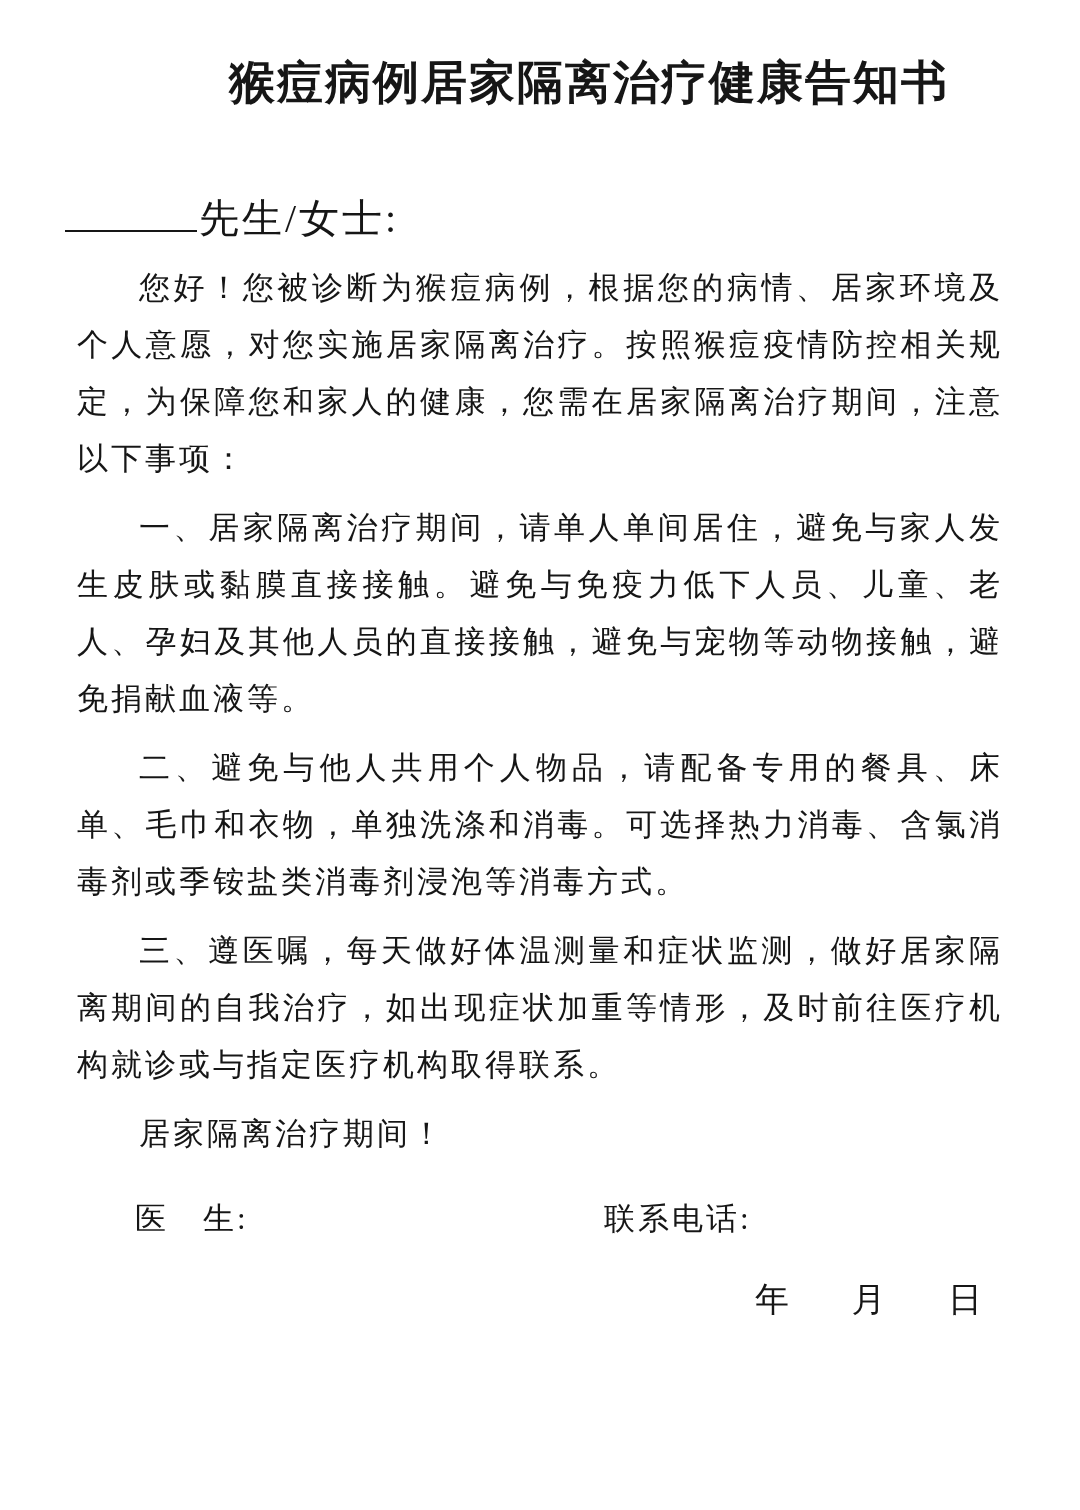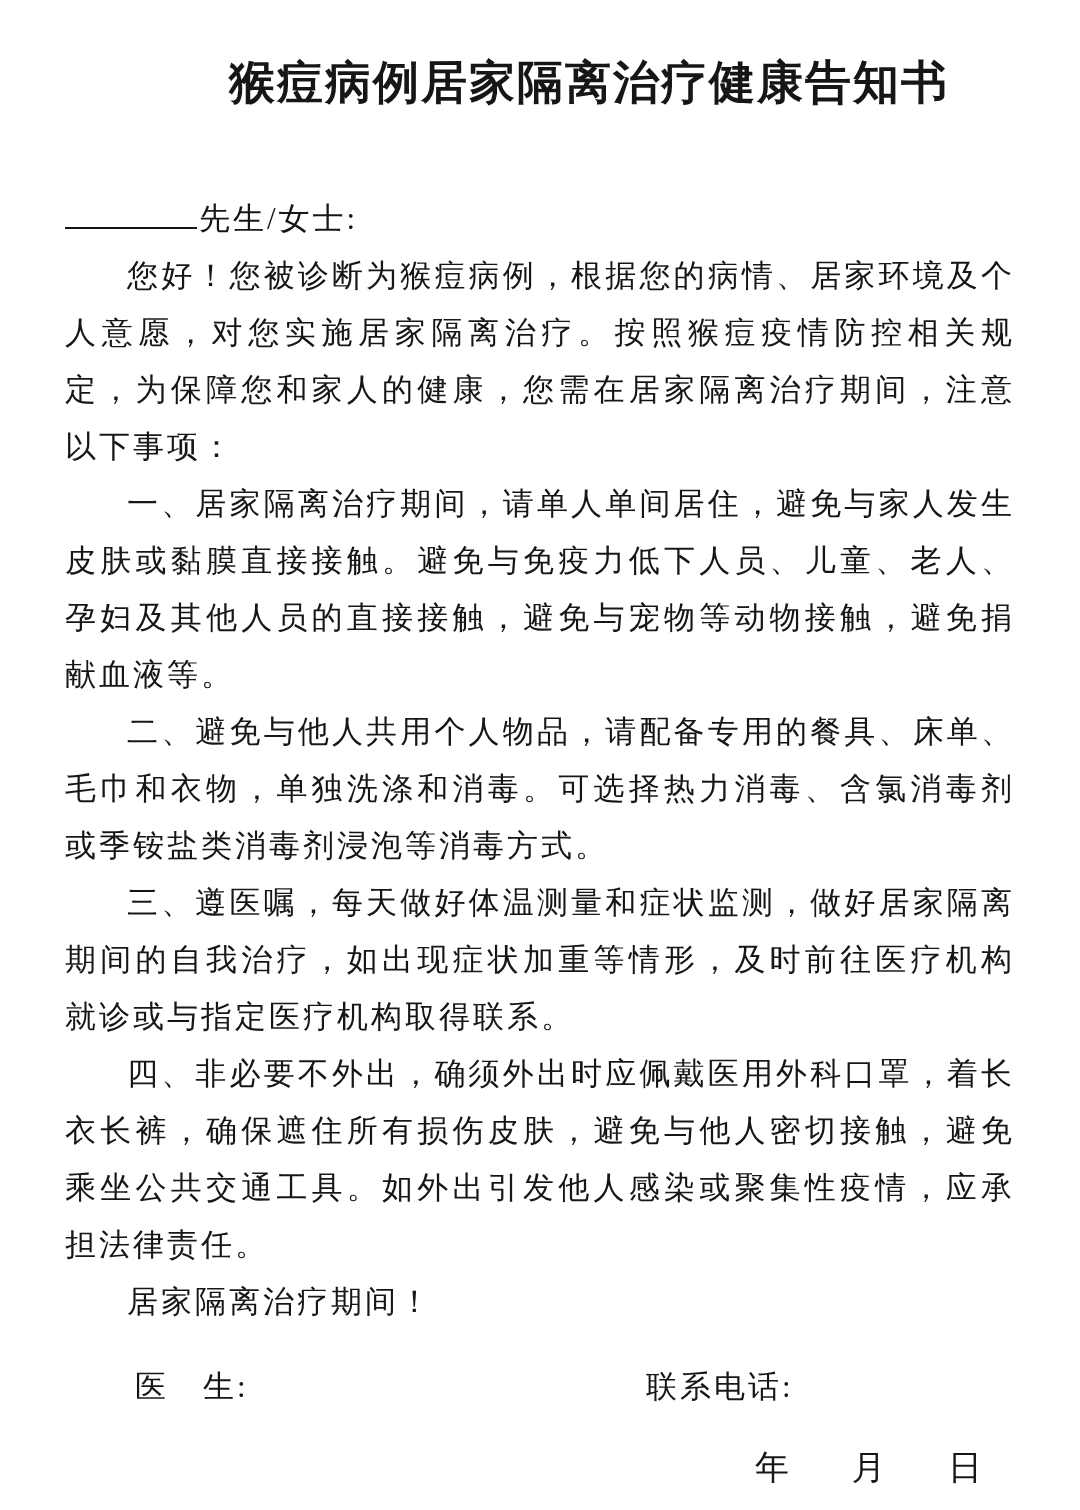--- a/index.html
+++ b/index.html
@@ -22,51 +22,51 @@
     margin: 0 0 76px 0;
     padding-left: 98px;            
     font-size: 46px;
     line-height: 62px;
     font-weight: bold;
     letter-spacing: 2px;
     text-align: center;
     white-space: nowrap;
   }
   .salutation {
-    font-size: 31px;
+    font-size: 40px;
     line-height: 57px;
     letter-spacing: 3px;
   }
   .name-blank {
     display: inline-block;
     width: 132px;
     height: 33px;
     border-bottom: 2px solid #161616;
     vertical-align: baseline;
     margin-right: 2px;
   }
   .body-p {
-    margin: 0;
+    margin: 12px;
     font-size: 31px;
     line-height: 57px;
     letter-spacing: 3px;
     text-indent: 2em;
     text-align: justify;
     text-justify: inter-character;
   }
   .sign-row {
     position: relative;
     margin-top: 28px;
     font-size: 31px;
     line-height: 57px;
     letter-spacing: 3px;
     height: 57px;
   }
   .doctor-label { margin-left: 70px; }
-  .phone-label  { position: absolute; left: 539px; top: 0; margin-left: 42px; }
+  .phone-label  { position: absolute; left: 539px; top: 0; }
   .date-row {
     margin-top: 24px;
     font-size: 34px;
     line-height: 57px;
     letter-spacing: 3px;
     text-align: right;
     padding-right: 30px;
     height: 57px;
   }
   .date-part { display: inline-block; }
@@ -84,21 +84,20 @@
   </div>
 
   <p class="body-p">您好！您被诊断为猴痘病例，根据您的病情、居家环境及个人意愿，对您实施居家隔离治疗。按照猴痘疫情防控相关规定，为保障您和家人的健康，您需在居家隔离治疗期间，注意以下事项：</p>
 
   <p class="body-p">一、居家隔离治疗期间，请单人单间居住，避免与家人发生皮肤或黏膜直接接触。避免与免疫力低下人员、儿童、老人、孕妇及其他人员的直接接触，避免与宠物等动物接触，避免捐献血液等。</p>
 
   <p class="body-p">二、避免与他人共用个人物品，请配备专用的餐具、床单、毛巾和衣物，单独洗涤和消毒。可选择热力消毒、含氯消毒剂或季铵盐类消毒剂浸泡等消毒方式。</p>
 
   <p class="body-p">三、遵医嘱，每天做好体温测量和症状监测，做好居家隔离期间的自我治疗，如出现症状加重等情形，及时前往医疗机构就诊或与指定医疗机构取得联系。</p>
 
-  <p class="body-p">四、非必要不外出，确须外出时应佩戴医用外科口罩，着长衣长裤，确保遮住所有损伤皮肤，避免与他人密切接触，避免乘坐公共交通工具。如外出引发他人感染或聚集性疫情，应承担法律责任。</p>
 
   <p class="body-p">居家隔离治疗期间！</p>
 
   <div class="sign-row">
     <span class="doctor-label">医　生:</span>
     <span class="phone-label">联系电话:</span>
   </div>
 
   <div class="date-row">
     <span class="date-part">年</span>

